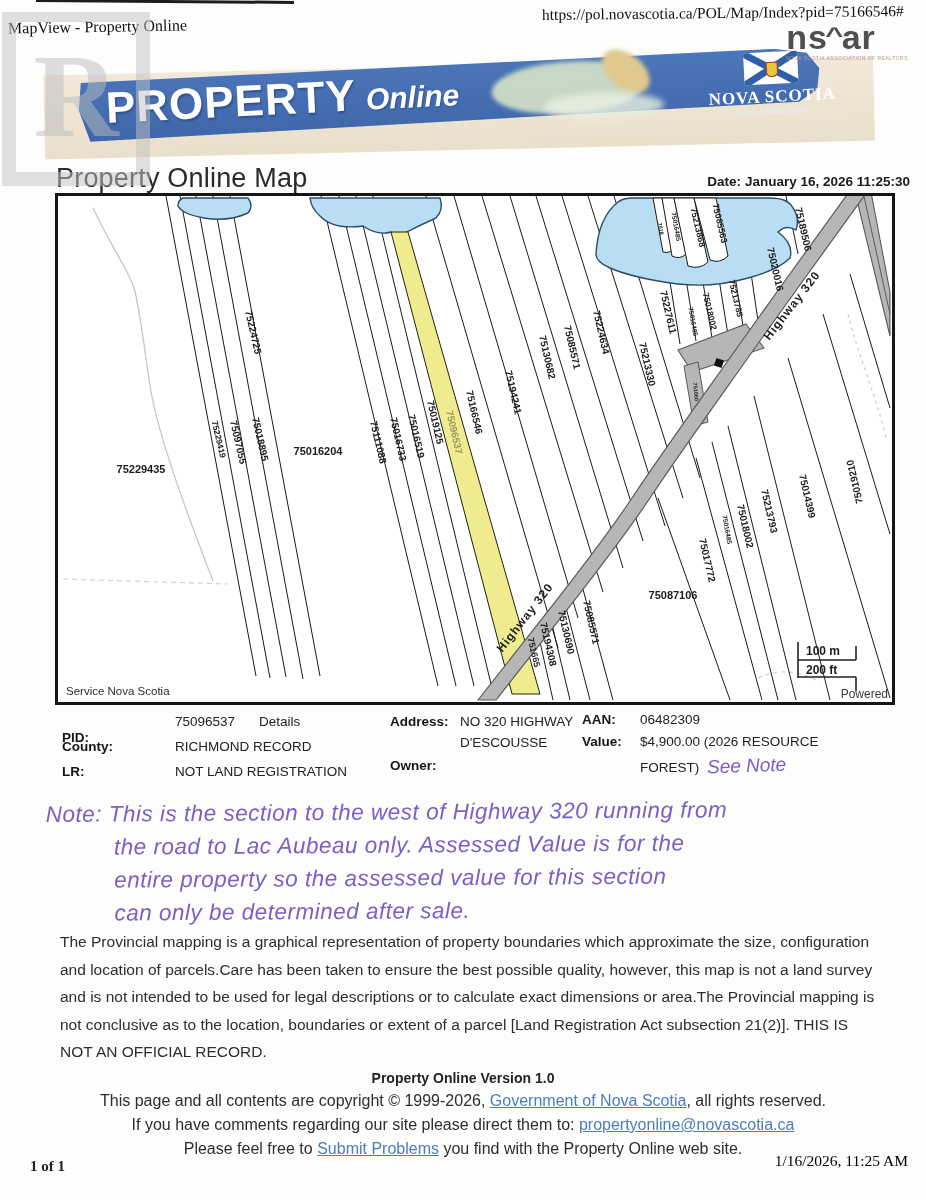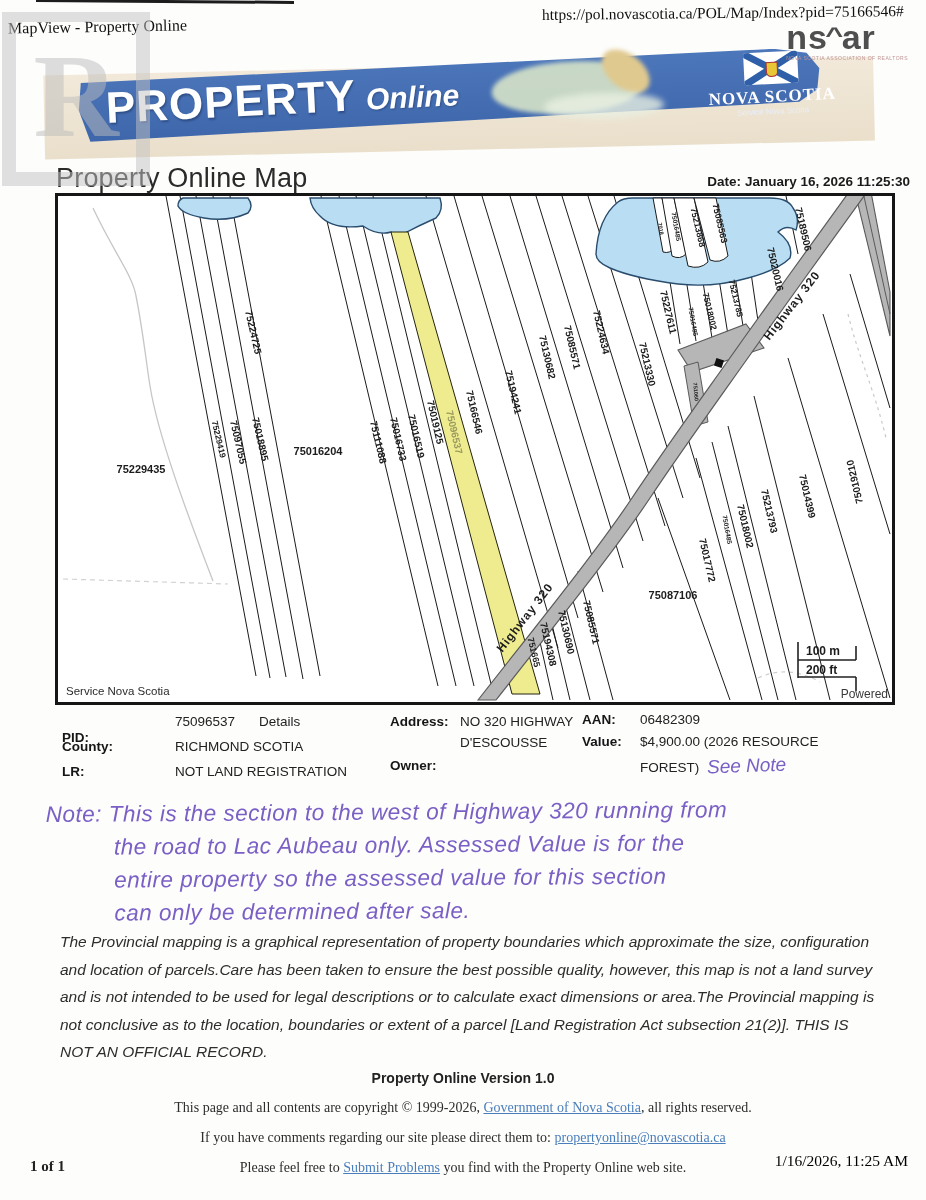--- a/index.html
+++ b/index.html
@@ -52,25 +52,25 @@
   
   .details{position:absolute;left:62px;top:714px;width:820px;font-size:13.5px;}
   .details .lbl{font-weight:bold;color:#161616;}
   .details .val{color:#222;}
   .d-item{position:absolute;white-space:nowrap;}
   .see-note{font-family:"Liberation Sans",sans-serif;font-style:italic;color:#7a5fc5;font-size:19px;margin-left:8px;transform:rotate(-2deg);display:inline-block;}
   
   .hand{position:absolute;left:46px;top:795px;width:850px;color:#7a5fc5;font-style:italic;font-size:22.5px;line-height:33px;letter-spacing:.5px;transform:rotate(-.4deg);}
   .hand .l2{margin-left:68px;} .hand .l3{margin-left:68px;} .hand .l4{margin-left:68px;}
   
-  .disclaimer{position:absolute;left:60px;top:928px;width:816px;font-size:15.5px;color:#2d2d2d;line-height:1.78;font-style:italic;}
+  .disclaimer{position:absolute;left:60px;top:928px;width:816px;font-size:15.5px;color:#2d2d2d;line-height:1.78;}
   
   .footer{position:absolute;left:0;top:1070px;width:926px;text-align:center;color:#2d2d2d;}
   .footer .ver{font-size:14px;font-weight:bold;margin-bottom:1px;color:#222;}
-  .footer .line{font-size:14px;margin:14px 0;font-family:Liberation Serif, serif;}
+  .footer .line{font-size:16px;margin:6px 0;}
   .footer a,.flink{color:#4a7ebb;text-decoration:underline;cursor:pointer;}
   .page-num{position:absolute;left:30px;top:1158px;font-family:"Liberation Serif",serif;font-size:15px;color:#222;font-weight:bold;}
   .print-stamp{position:absolute;right:18px;top:1152px;font-family:"Liberation Serif",serif;font-size:15.5px;color:#000000;}
 </style>
 </head>
 <body>
 
 <div class="scan-streak"></div>
 
 <div class="print-title">MapView - Property Online</div>
@@ -210,21 +210,21 @@
         <text transform="translate(800 285) rotate(257)" font-size="10" fill="#1c1c1c">75019210</text>
       </g>
 </svg>
 </div>
 
 <div class="details">
   <span class="d-item lbl" style="left:0;top:16px">PID:</span>
   <span class="d-item val" style="left:113px;top:0">75096537</span>
   <span class="d-item val" style="left:197px;top:0">Details</span>
   <span class="d-item lbl" style="left:0;top:25px">County:</span>
-  <span class="d-item val" style="left:113px;top:25px">RICHMOND SCOTIA</span>
+  <span class="d-item val" style="left:113px;top:25px">RICHMOND RECORD</span>
   <span class="d-item lbl" style="left:0;top:50px">LR:</span>
   <span class="d-item val" style="left:113px;top:50px">NOT LAND REGISTRATION</span>
 
   <span class="d-item lbl" style="left:328px;top:0">Address:</span>
   <span class="d-item val" style="left:398px;top:0">NO 320 HIGHWAY</span>
   <span class="d-item val" style="left:398px;top:21px">D'ESCOUSSE</span>
   <span class="d-item lbl" style="left:328px;top:44px">Owner:</span>
 
   <span class="d-item lbl" style="left:520px;top:-2px">AAN:</span>
   <span class="d-item val" style="left:578px;top:-2px">06482309</span>

